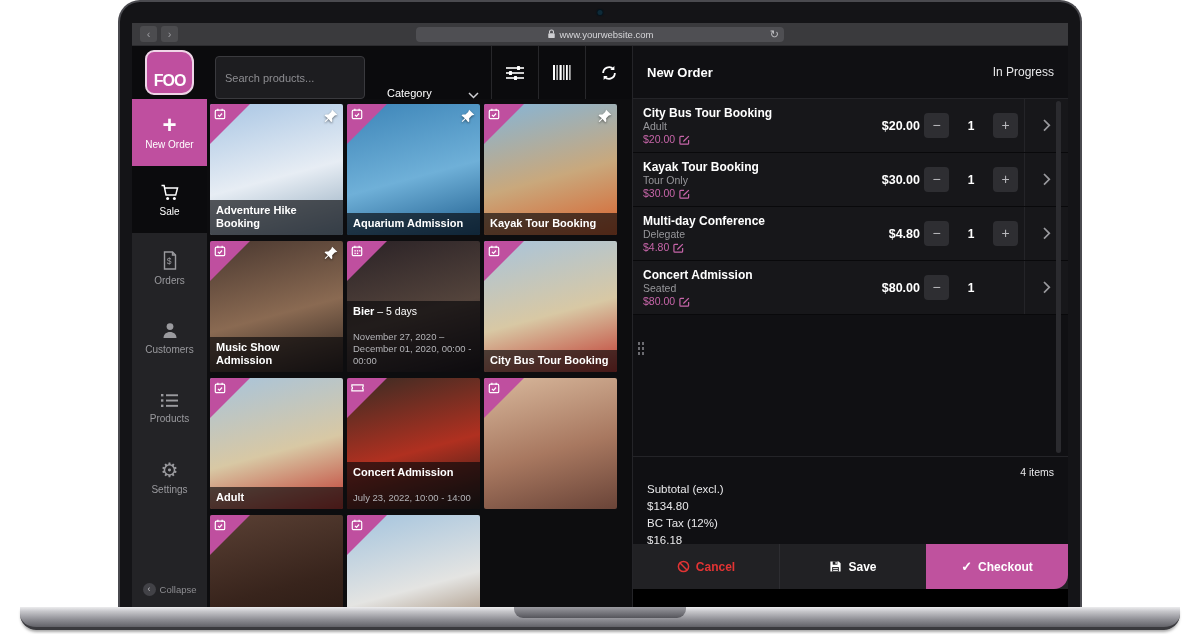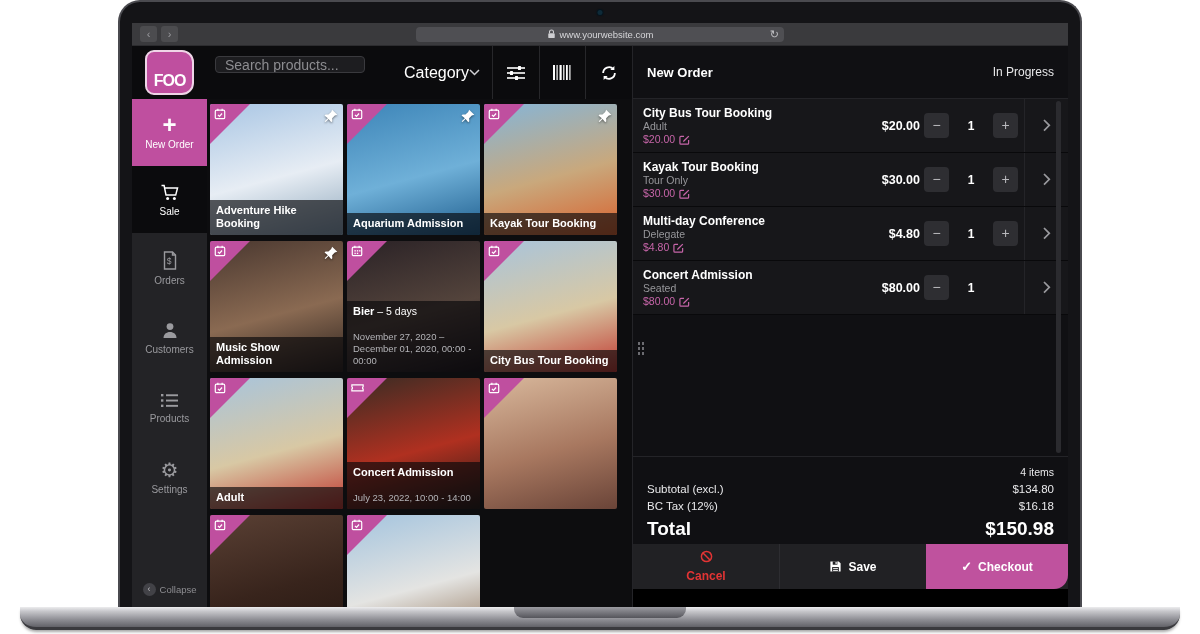--- a/index.html
+++ b/index.html
@@ -49,25 +49,25 @@
   .side-item.s-std { height:70px; }
   .gear-glyph { font-size:20px; line-height:18px; }
   .collapse-row { margin-top:auto; margin-bottom:12px; display:flex; align-items:center; justify-content:center;
     gap:4px; color:#8d8d91; font-size:9.5px; cursor:pointer; }
   .collapse-circle { width:13px; height:13px; border-radius:50%; background:#424247; color:#b8b8bc;
     font-size:9px; line-height:12px; text-align:center; }
 
   
   .main { width:425px; flex-shrink:0; display:flex; flex-direction:column; background:#0d0d0f; }
   .topbar { height:53px; background:#0b0b0d; display:flex; align-items:stretch; flex-shrink:0; }
-  .search-input { width:150px; height:17px; margin:10px 12px 0 8px; background:#1d1d20; border:1px solid #3a3a3e;
-    border-radius:4px; color:#cfcfd3; font-size:14px; padding:0 9px; outline:none; font-family:"Liberation Sans",sans-serif; }
+  .search-input { width:150px; height:43px; margin:10px 1px 0 8px; background:#1d1d20; border:1px solid #3a3a3e;
+    border-radius:4px; color:#cfcfd3; font-size:11px; padding:0 9px; outline:none; font-family:"Liberation Sans",sans-serif; }
   .search-input::placeholder { color:#8d8d91; }
-  .category-dd { flex:1; display:flex; align-items:center; justify-content:space-between;
-    padding:0 12px 0 27px; color:#fff; font-size:16px; cursor:pointer; background:none; border:none; }
+  .category-dd { flex:1; display:flex; align-items:flex-end; justify-content:space-between;
+    padding:0 12px 0 21px; color:#fff; font-size:11px; cursor:pointer; background:none; border:none; }
   .icon-cell { width:47px; border-left:1px solid #27272a; display:flex; align-items:center; justify-content:center;
     background:none; border-top:none; border-right:none; border-bottom:none; cursor:pointer; }
   .grid { flex:1; overflow:hidden; padding:5px 2px 0 3px; display:grid;
     grid-template-columns:repeat(3, 133px); grid-auto-rows:131px; gap:6px 4px; }
   .card { position:relative; border-radius:2px; overflow:hidden; cursor:pointer;padding-left:24px; }
   .corner-badge { position:absolute; left:0; top:0; width:40px; height:40px;
     background:#bf4f9f; clip-path:polygon(0 0, 100% 0, 0 100%); }
   .badge-icon { position:absolute; left:4px; top:4px; }
   .pin { position:absolute; right:5px; top:5px; filter:drop-shadow(0 1px 1px rgba(0,0,0,.5)); }
   .card-overlay { position:absolute; left:0; bottom:0; width:100%; background:rgba(8,8,10,.66); padding:4px 6px 5px; }
@@ -94,27 +94,27 @@
   .step-btn { width:25px; height:25px; background:#2e2e32; border:none; border-radius:4px;
     color:#b9b9bd; font-size:14px; cursor:pointer; line-height:23px; }
   .qty { width:44px; text-align:center; color:#fff; font-size:12px; font-weight:bold; cursor:pointer; }
   .chev-cell { width:44px; align-self:stretch; border-left:1px solid #242428; display:flex;
     align-items:center; justify-content:center; background:none; border-top:none; border-right:none; border-bottom:none; cursor:pointer; }
   .grip { position:absolute; left:4px; top:242px; width:8px; height:16px; cursor:ew-resize;
     background-image:radial-gradient(#6c6c71 1px, transparent 1.3px); background-size:4px 5px; }
 
   .summary { height:88px; flex-shrink:0; border-top:1px solid #242428; padding:9px 14px 0; }
   .sum-count { text-align:right; color:#e8e8ea; font-size:10.5px; margin-bottom:3px; }
-  .sum-row { display:flex; justify-content:space-between; color:#e8e8ea; font-size:11.5px; line-height:17px; }
+  .sum-row { display:flex; justify-content:space-between; color:#e8e8ea; font-size:11.5px; line-height:17px;flex-direction:column; }
   .sum-total { display:flex; justify-content:space-between; color:#fff; font-size:19px; font-weight:bold; margin-top:3px;align-items:flex-end; }
 
   .actions { height:45px; flex-shrink:0; display:flex; background:#212124; }
   .act-btn { flex:1; border:none; background:none; display:flex; align-items:center; justify-content:center;
     gap:6px; font-size:12px; font-weight:bold; cursor:pointer; font-family:"Liberation Sans",sans-serif; }
-  .act-cancel { color:#e23434; border-right:1px solid #2d2d31;flex-direction:column; }
+  .act-cancel { color:#e23434; border-right:1px solid #2d2d31; }
   .act-save { color:#fff; }
   .act-checkout { flex:0 0 142px; background:#bf529e; color:#fff; border-radius:0 0 14px 0; }
   .check-glyph { font-size:13px; font-weight:bold; }
   .panel-bottom { height:19px; background:#000; }
 
   svg { display:block; }
 </style>
 </head>
 <body>
 

